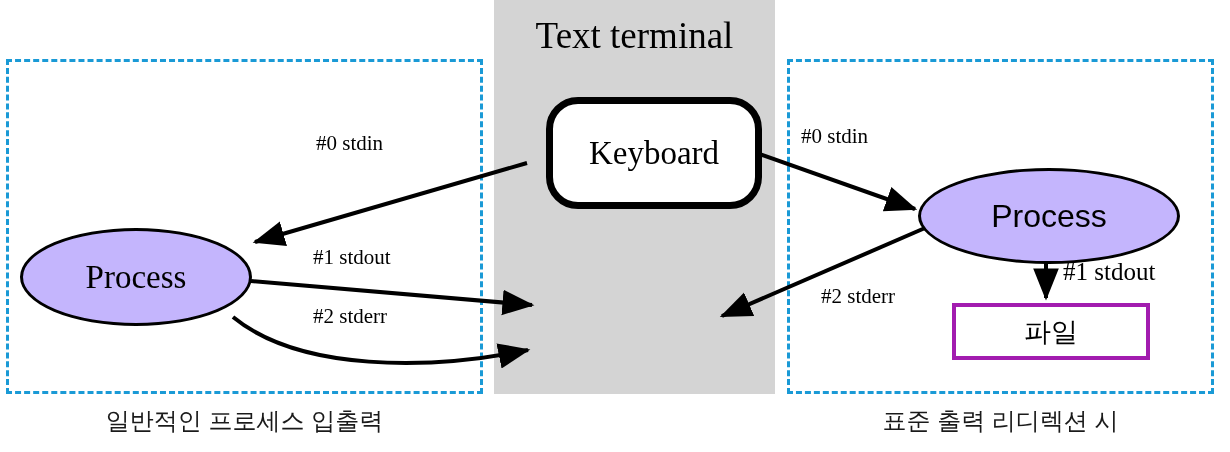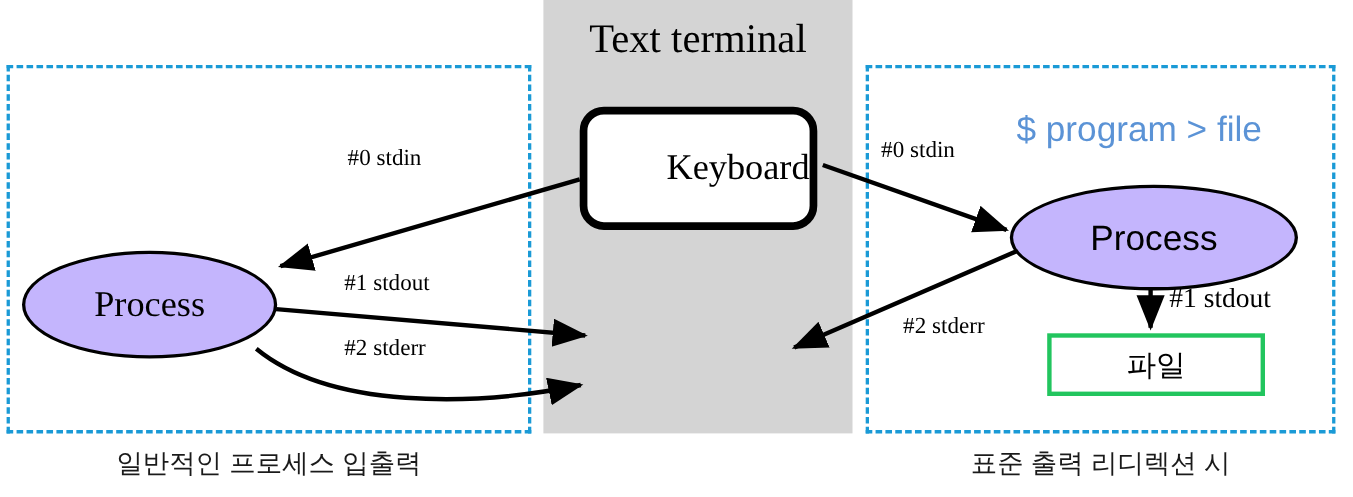--- a/index.html
+++ b/index.html
@@ -95,49 +95,50 @@
     top: 168px;
     width: 262px;
     height: 96px;
     font-family: "Liberation Sans", "DejaVu Sans", sans-serif;
     font-size: 32px;
   }
   .node-rounded {
     position: absolute;
     box-sizing: border-box;
     border: 7px solid #000000;
-    border-radius: 22px;
+    border-radius: 32px;
     background: #ffffff;
     display: flex;
     align-items: center;
-    justify-content: flex-end;
+    justify-content: center;
     font-family: "Liberation Serif", "DejaVu Serif", serif;
     font-size: 33px;
     color: #000000;
+    margin-left: 19px;
   }
   #keyboard-node {
     left: 527px;
     top: 97px;
     width: 216px;
     height: 112px;
   }
   #display-node {
     left: 540px;
     top: 272px;
     width: 176px;
     height: 103px;
   }
   #file-node {
     position: absolute;
     left: 952px;
     top: 303px;
     width: 198px;
     height: 57px;
     box-sizing: border-box;
-    border: 4px solid #22c55e;
+    border: 4px solid #a21caf;
     background: #ffffff;
     display: flex;
     align-items: center;
     justify-content: center;
     font-family: "Liberation Sans", "DejaVu Sans", sans-serif;
     font-size: 27px;
     color: #000000;
   }
   .edge-label {
     position: absolute;
@@ -215,18 +216,17 @@
   </div>
 
   <div class="edge-label" style="left:316px; top:131px;">#0 stdin</div>
   <div class="edge-label" style="left:313px; top:245px;">#1 stdout</div>
   <div class="edge-label" style="left:313px; top:304px;">#2 stderr</div>
 
   <div class="edge-label" style="left:801px; top:124px;">#0 stdin</div>
   <div class="edge-label" style="left:821px; top:284px;">#2 stderr</div>
   <div class="edge-label" style="left:1063px; top:258px; font-size:25px;">#1 stdout</div>
 
-  <div class="cmd-text" style="left:924px; top:99px;">$ program &gt; file</div>
 
   <div class="caption" id="caption-right">표준 출력 리디렉션 시</div>
   <div class="caption" id="caption-left">일반적인 프로세스 입출력</div>
 
 </div>
 
 </body></html>

